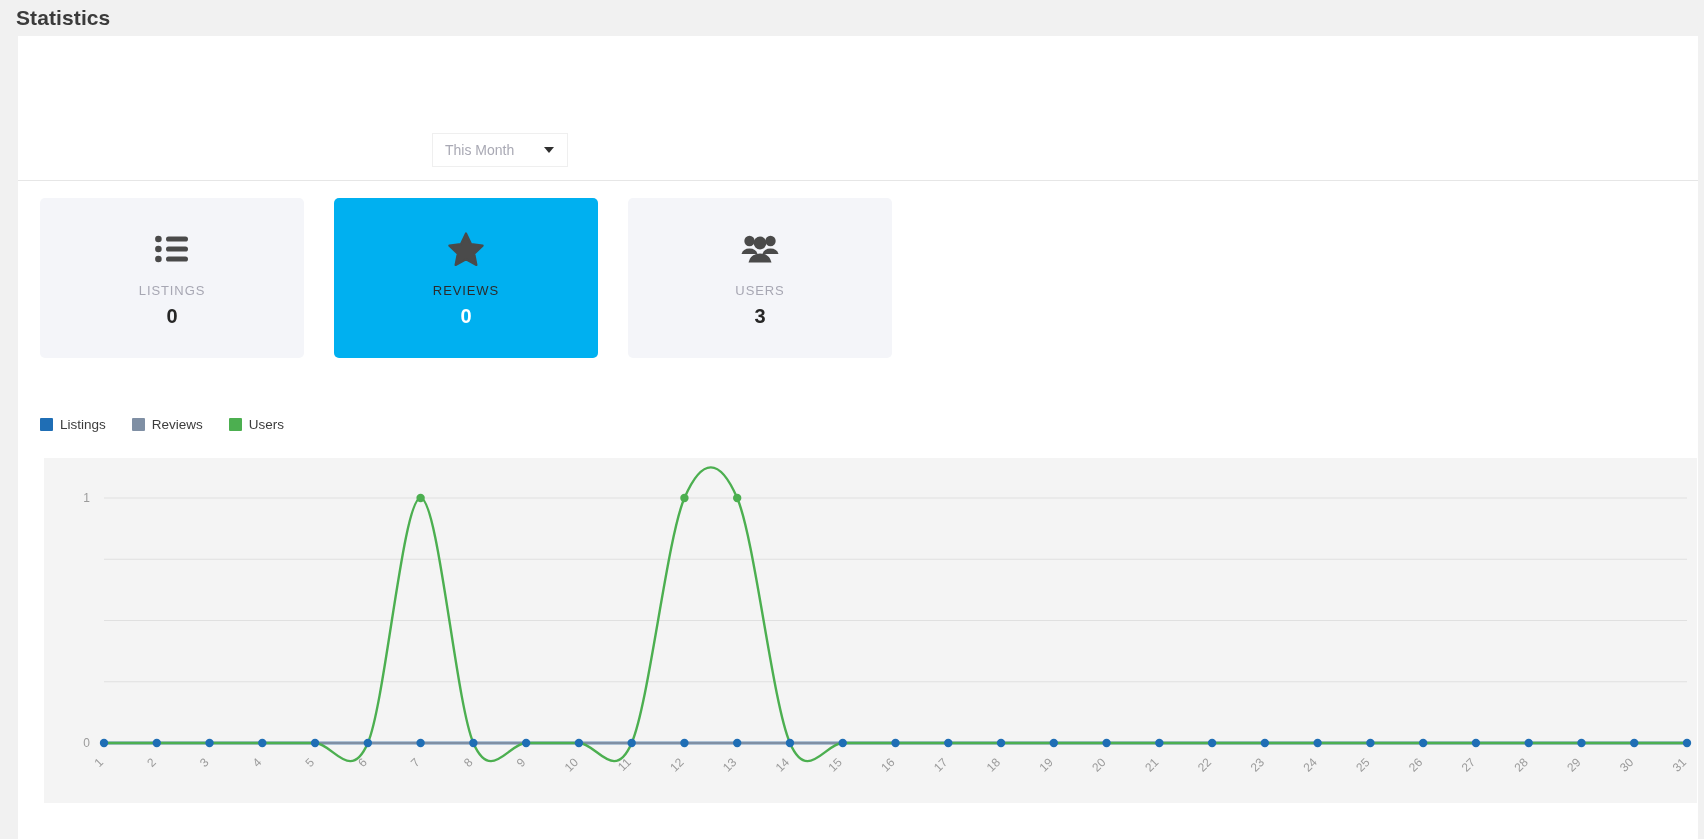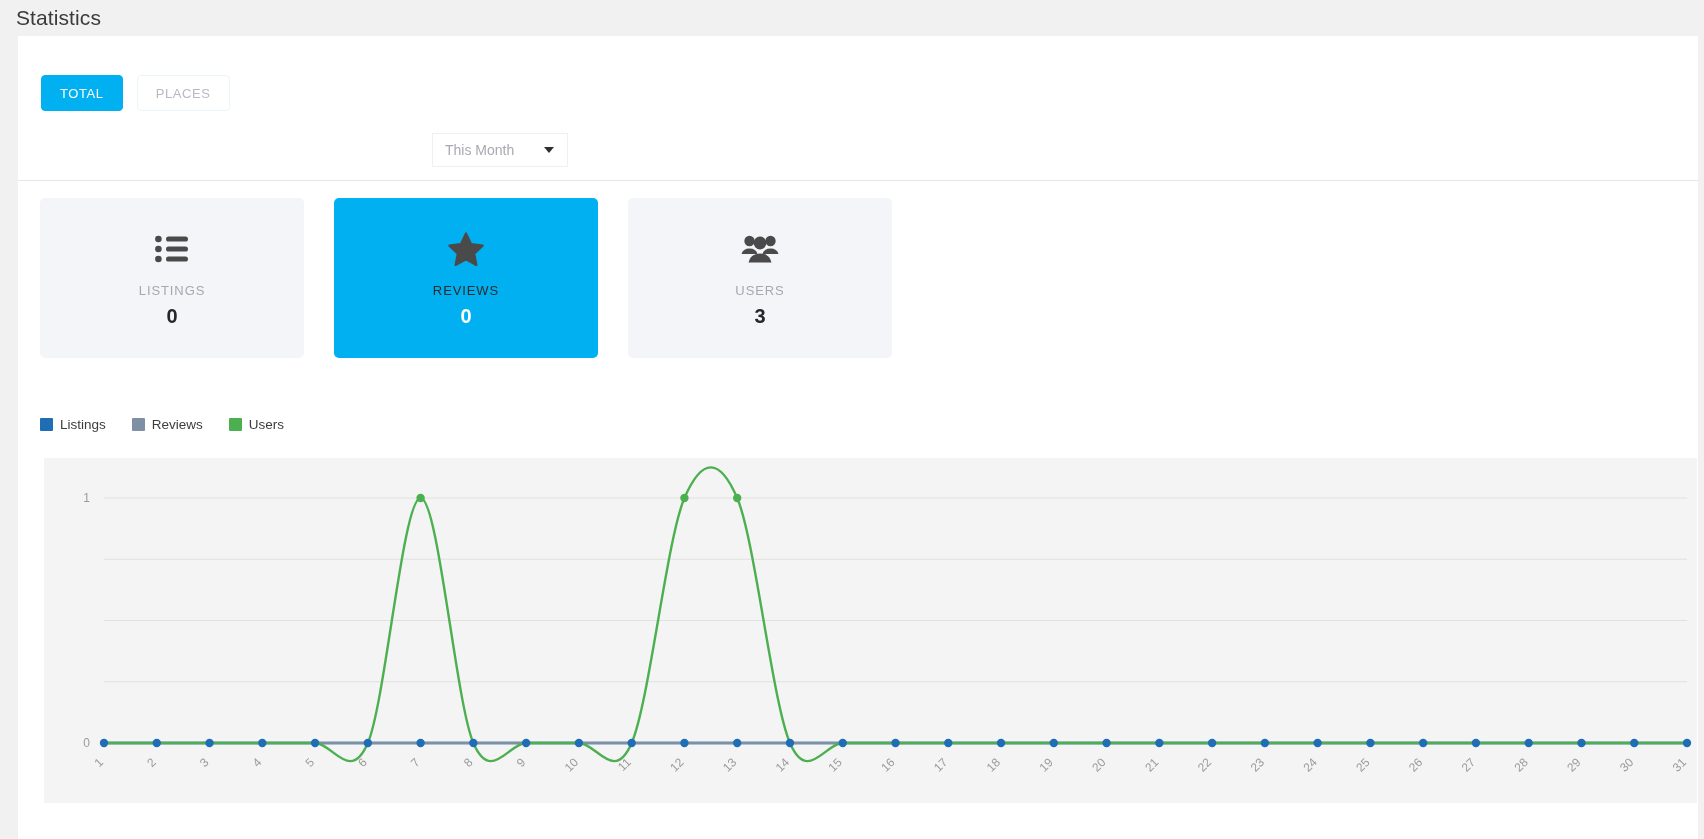--- a/index.html
+++ b/index.html
@@ -14,21 +14,21 @@
     position:relative;
   }
 
   
   #topbar {
     position:absolute; left:0; top:0; width:1704px; height:36px;
     background:#f1f1f1;
   }
   #page-title {
     position:absolute; left:16px; top:4px;
-    font-size:21px; font-weight:400; color:#3b3b3b;
+    font-size:21px; font-weight:700; color:#3b3b3b;
     letter-spacing:0.1px;
     line-height:28px;
   }
   #left-rail {
     position:absolute; left:0; top:36px; width:18px; height:803px;
     background:#f1f1f1;
   }
   #right-rail {
     position:absolute; left:1698px; top:0; width:6px; height:839px;
     background:#f1f1f1;
@@ -136,28 +136,20 @@
 <div id="topbar">
   <div id="page-title">Statistics</div>
 </div>
 <div id="left-rail"></div>
 <div id="right-rail"></div>
 
 <div id="content">
 
   <div id="toolbar">
 
-    <div class="seg-group">
-      <div class="seg-btn active">
-        <span>TOTAL</span>
-      </div>
-      <div class="seg-btn idle">
-        <span>PLACES</span>
-      </div>
-    </div>
 
     <div id="period-select">
       <span class="val">This Month</span>
       <span class="caret"></span>
     </div>
   </div>
 
   <div id="cards">
 
     <div class="stat-card plain">

